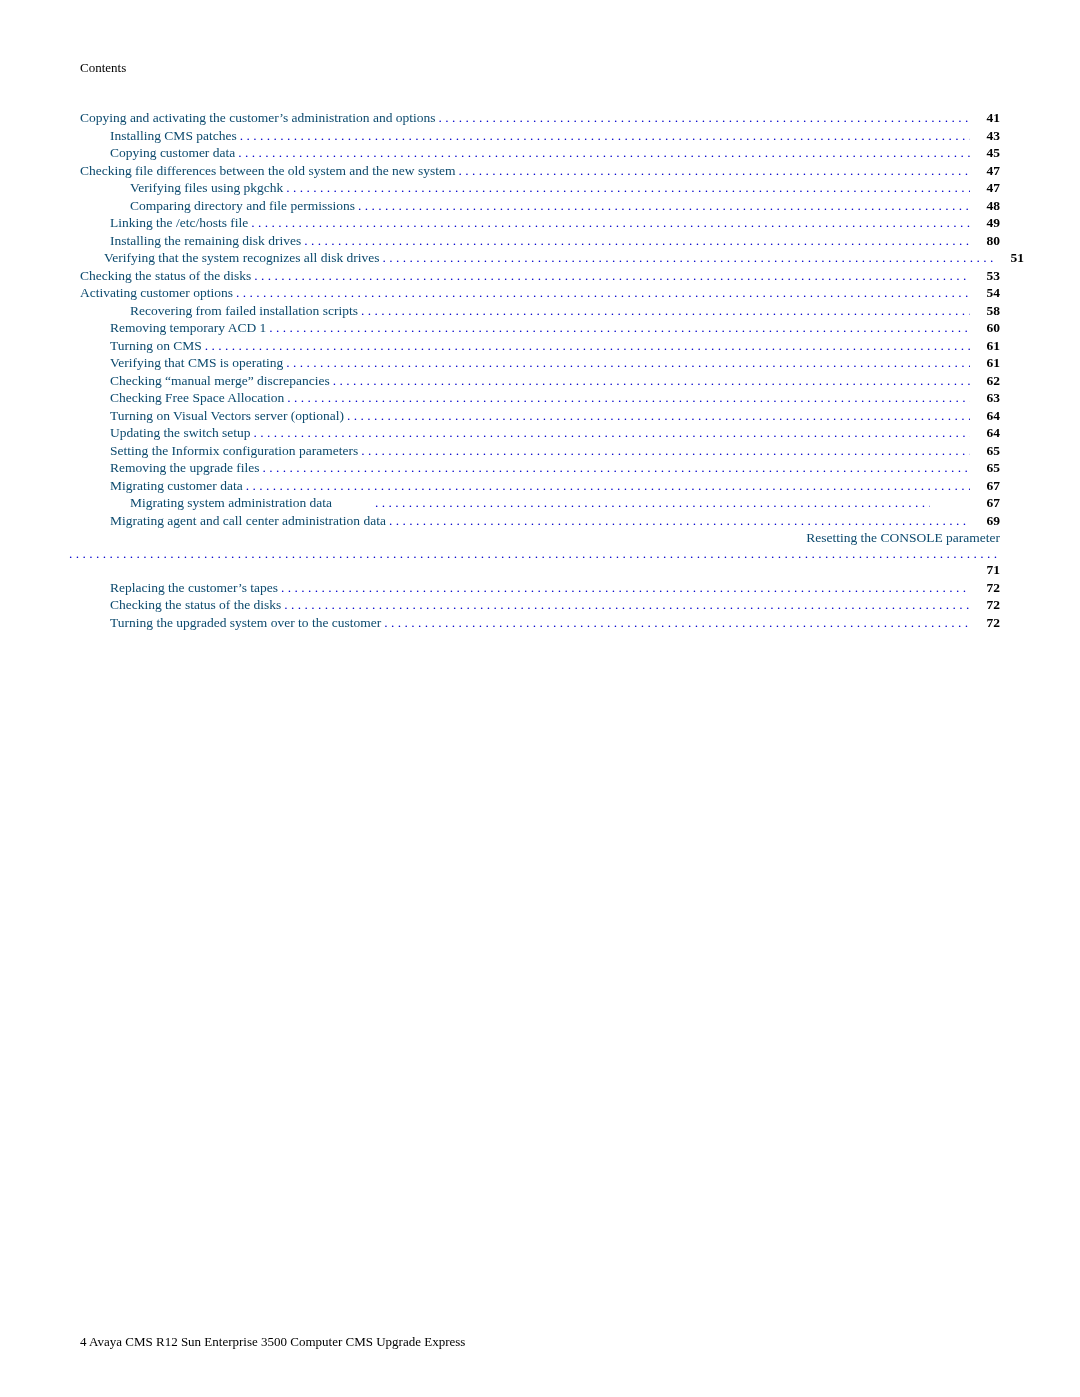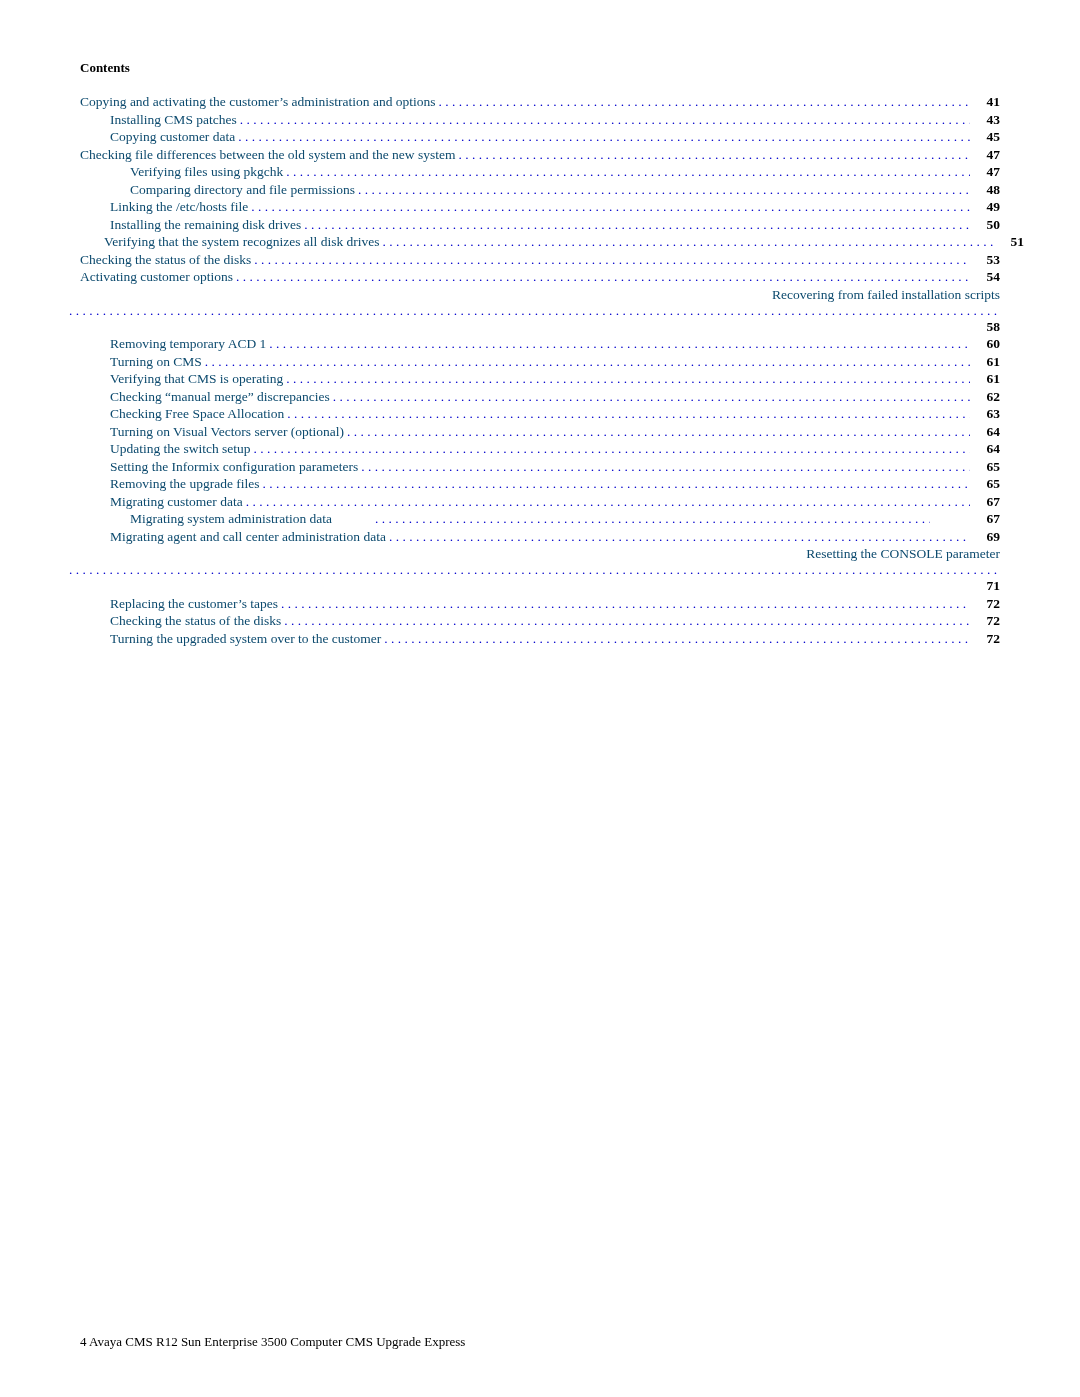--- a/index.html
+++ b/index.html
@@ -11,23 +11,23 @@
       width: 1080px;
       min-height: 1397px;
       position: relative;
     }
     .page {
       padding: 60px 80px 80px 80px;
       position: relative;
       min-height: 1397px;
     }
     .section-label {
-      font-weight: bold;
+      font-weight: normal;
       font-size: 13px;
-      margin-bottom: 18px;
+      margin-bottom: 34px;
     }
     .toc-row {
       display: flex;
       width: 100%;
       align-items: flex-end;
       margin: 1.5px 0;
     }
     .toc-row .entry-text {
       color: #0c4a6e;
       font-size: 13.5px;
@@ -105,38 +105,38 @@
         <span class="pagenum">48</span>
       </div>
       <div class="toc-row" style="padding-left: 30px;">
         <span class="entry-text">Linking the /etc/hosts file</span>
         <span class="dots"> . . . . . . . . . . . . . . . . . . . . . . . . . . . . . . . . . . . . . . . . . . . . . . . . . . . . . . . . . . . . . . . . . . . . . . . . . . . . . . . . . . . . . . . . . . . . . . . . . . . . . . . . . . . . . . . . . . . . . . . . . . . . . . . . . . . . . . . . . .</span>
         <span class="pagenum">49</span>
       </div>
       <div class="toc-row" style="padding-left: 30px;">
         <span class="entry-text">Installing the remaining disk drives</span>
         <span class="dots"> . . . . . . . . . . . . . . . . . . . . . . . . . . . . . . . . . . . . . . . . . . . . . . . . . . . . . . . . . . . . . . . . . . . . . . . . . . . . . . . . . . . . . . . . . . . . . . . . . . . . . . . . . . . . . . . . . . . . . . . . . . . . . . . . . . . . . . . . . .</span>
-        <span class="pagenum">50</span>
+        <span class="pagenum">80</span>
       </div>
       <div class="toc-row" style="padding-left: 0px; margin-left: 24px;">
         <span class="entry-text">Verifying that the system recognizes all disk drives</span>
         <span class="dots"> . . . . . . . . . . . . . . . . . . . . . . . . . . . . . . . . . . . . . . . . . . . . . . . . . . . . . . . . . . . . . . . . . . . . . . . . . . . . . . . . . . . . . . . . . . . . . . . . . . . . . . . . . . . . . . . . . . . . . . . . . . . . . . . . . . . . . . . . . .</span>
         <span class="pagenum">51</span>
       </div>
       <div class="toc-row" style="padding-left: 0px;">
         <span class="entry-text">Checking the status of the disks</span>
         <span class="dots"> . . . . . . . . . . . . . . . . . . . . . . . . . . . . . . . . . . . . . . . . . . . . . . . . . . . . . . . . . . . . . . . . . . . . . . . . . . . . . . . . . . . . . . . . . . . . . . . . . . . . . . . . . . . . . . . . . . . . . . . . . . . . . . . . . . . . . . . . . .</span>
         <span class="pagenum">53</span>
       </div>
       <div class="toc-row" style="padding-left: 0px;">
         <span class="entry-text">Activating customer options</span>
         <span class="dots"> . . . . . . . . . . . . . . . . . . . . . . . . . . . . . . . . . . . . . . . . . . . . . . . . . . . . . . . . . . . . . . . . . . . . . . . . . . . . . . . . . . . . . . . . . . . . . . . . . . . . . . . . . . . . . . . . . . . . . . . . . . . . . . . . . . . . . . . . . .</span>
         <span class="pagenum">54</span>
       </div>
-      <div class="toc-row" style="padding-left: 50px; flex-direction: column;">
+      <div class="toc-row" style="padding-left: 50px;">
         <span class="entry-text">Recovering from failed installation scripts</span>
         <span class="dots"> . . . . . . . . . . . . . . . . . . . . . . . . . . . . . . . . . . . . . . . . . . . . . . . . . . . . . . . . . . . . . . . . . . . . . . . . . . . . . . . . . . . . . . . . . . . . . . . . . . . . . . . . . . . . . . . . . . . . . . . . . . . . . . . . . . . . . . . . . .</span>
         <span class="pagenum">58</span>
       </div>
       <div class="toc-row" style="padding-left: 30px;">
         <span class="entry-text">Removing temporary ACD 1</span>
         <span class="dots"> . . . . . . . . . . . . . . . . . . . . . . . . . . . . . . . . . . . . . . . . . . . . . . . . . . . . . . . . . . . . . . . . . . . . . . . . . . . . . . . . . . . . . . . . . . . . . . . . . . . . . . . . . . . . . . . . . . . . . . . . . . . . . . . . . . . . . . . . . .</span>
         <span class="pagenum">60</span>
       </div>
       <div class="toc-row" style="padding-left: 30px;">

